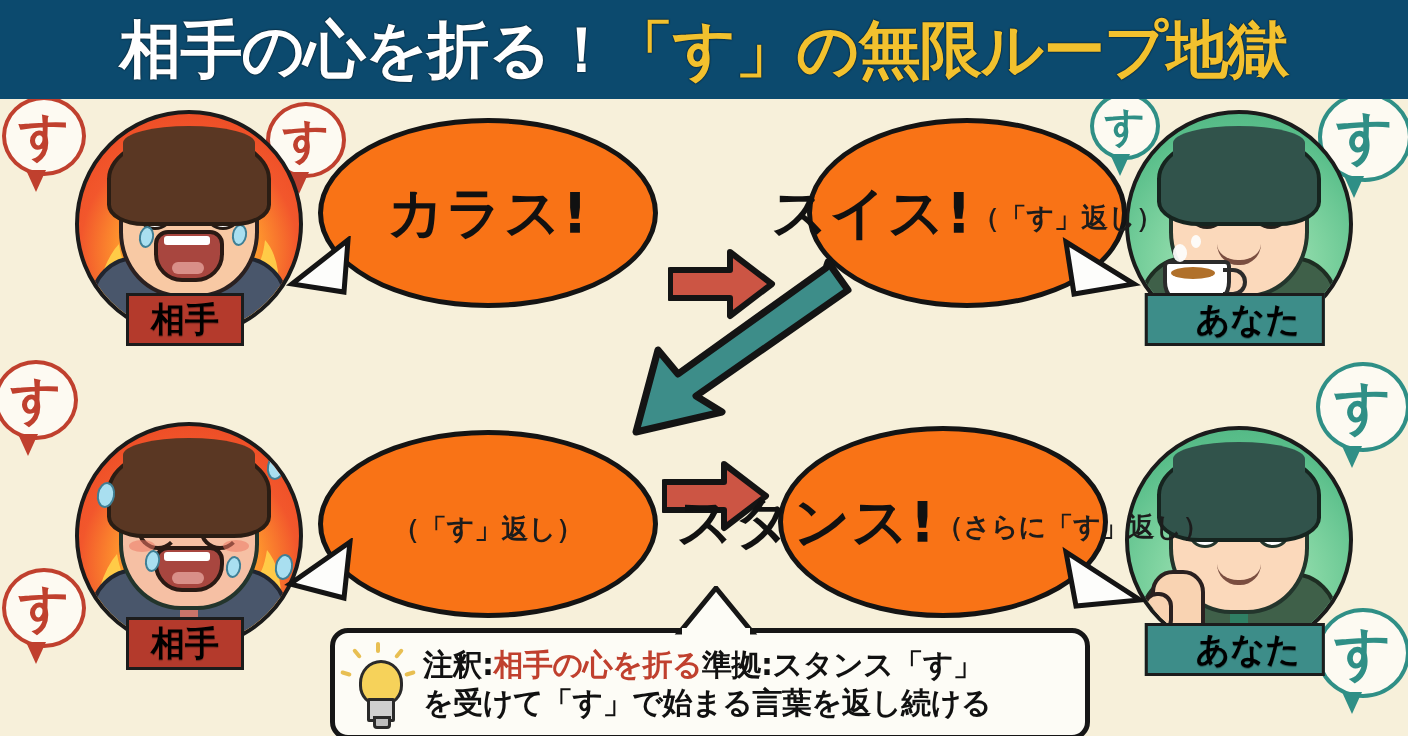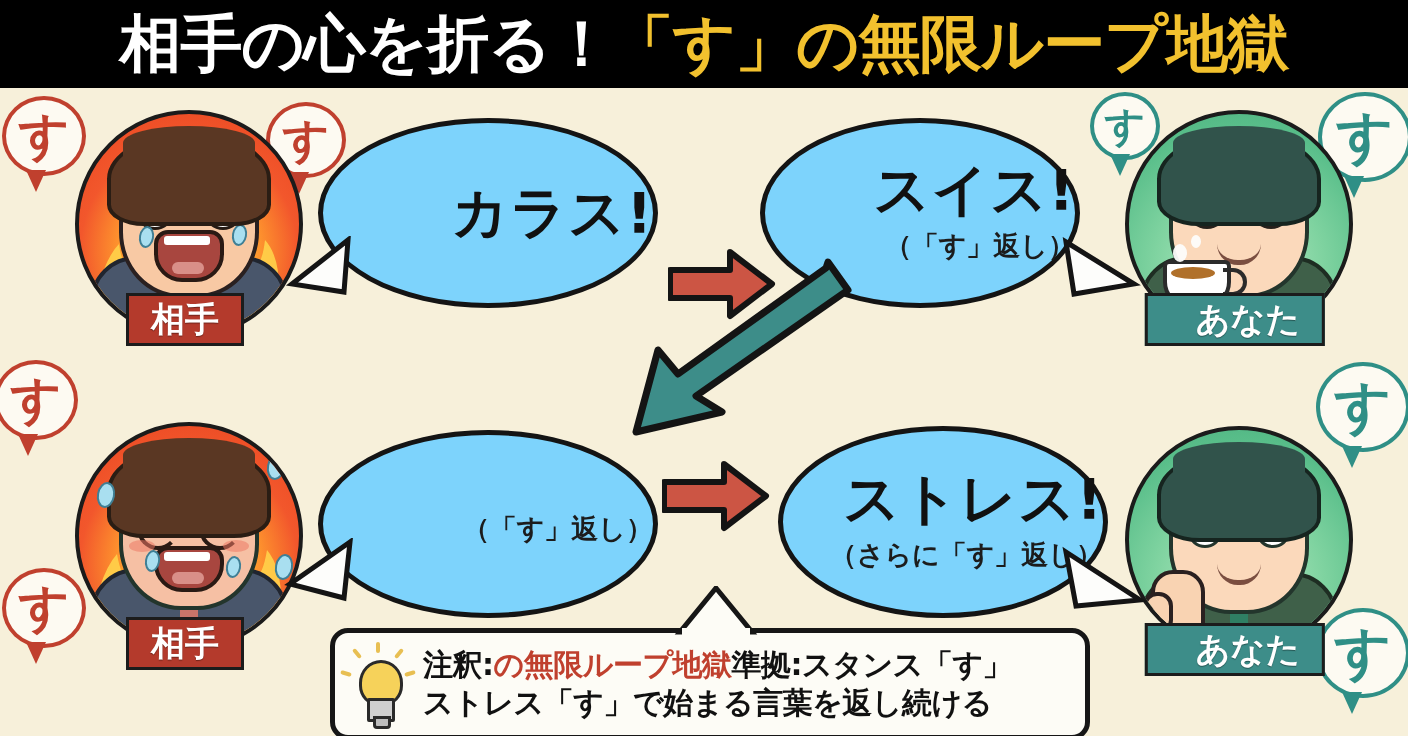--- a/index.html
+++ b/index.html
@@ -5,22 +5,22 @@
   html,body{margin:0;padding:0;}
   body{
     width:1408px;height:736px;overflow:hidden;
     background:#f6efd6;
     font-family:"DejaVu Sans","Liberation Sans",sans-serif;
   }
   .stage{position:relative;width:1408px;height:736px;overflow:hidden;background:#f6efd6;}
 
   
   .titlebar{
-    position:absolute;left:0;top:0;width:1408px;height:88px;
-    background:#000000;display:flex;align-items:center;justify-content:center;
+    position:absolute;left:0;top:0;width:1408px;height:99px;
+    background:#0c4a6e;display:flex;align-items:center;justify-content:center;
     z-index:40;
   }
   .title{
     font-size:62px;font-weight:bold;letter-spacing:-1px;white-space:nowrap;
     line-height:1;
     text-shadow:0 0 2px #000;
   }
   .title .w{color:#ffffff;}
   .title .y{color:#f2c12e;}
 
@@ -93,21 +93,21 @@
   .coffee{position:absolute;left:4px;top:3px;width:44px;height:12px;border-radius:50%;background:#b0702a;}
   .steam{position:absolute;width:14px;height:18px;border-radius:50%;background:#fdfdfb;opacity:.95;}
 
   .thumb{position:absolute;width:46px;height:62px;background:#f9d3b2;border:4px solid #2a2020;border-radius:22px 22px 14px 14px;}
   .thumb:before{content:"";position:absolute;left:-12px;top:18px;width:22px;height:34px;background:#f9d3b2;border:4px solid #2a2020;border-radius:14px;}
 
   
   .badge{
     position:absolute;left:50%;transform:translateX(-50%);bottom:-8px;
     padding:4px 22px;border:3px solid #1c1c1c;
-    font-size:34px;font-weight:bold;color:#ffffff;line-height:1.15;white-space:nowrap;
+    font-size:34px;font-weight:bold;color:#000000;line-height:1.15;white-space:nowrap;
     text-shadow:0 1px 1px rgba(0,0,0,.4);
   }
   .badge.red{background:#b43a2c;}
   .badge.teal{background:#3d8d89;padding-left:48px;}
 
   
   .su{
     position:absolute;display:flex;align-items:center;justify-content:center;
     background:#fdfaf2;border:4px solid;border-radius:50%;
     font-weight:bold;line-height:1;
@@ -116,22 +116,22 @@
   .su.teal{border-color:#2f8f86;color:#2f8f86;}
   .su:after{
     content:"";position:absolute;width:0;height:0;
     border-left:10px solid transparent;border-right:10px solid transparent;
   }
   .su.red:after{border-top:22px solid #c0402e;bottom:-20px;left:26%;}
   .su.teal:after{border-top:22px solid #2f8f86;bottom:-20px;left:26%;}
 
   
   .bubble{
-    position:absolute;background:#7dd3fc;border:5px solid #141414;border-radius:50%/50%;
-    display:flex;flex-direction:column;align-items:flex-end;justify-content:center;
+    position:absolute;background:#f97316;border:5px solid #141414;border-radius:50%/50%;
+    display:flex;flex-direction:row;align-items:center;justify-content:center;
     text-align:center;box-sizing:border-box;
   }
   .bubble .main{
     font-size:56px;font-weight:bold;color:#111;line-height:1;letter-spacing:1px;white-space:nowrap;
   }
   .bubble .sub{
     font-size:27px;font-weight:bold;color:#1c1c1c;margin-top:10px;white-space:nowrap;
   }
 
   
@@ -309,21 +309,21 @@
       <div class="main">カラス!</div>
     </div>
     <svg style="position:absolute;left:282px;top:148px;" width="70" height="80">
       <polygon points="66,4 10,48 62,56" fill="#fdfdfb" stroke="#141414" stroke-width="5"></polygon>
     </svg>
 
     <svg class="arrow-right" style="left:668px;top:160px;" width="108" height="72" viewBox="0 0 108 72">
       <polygon points="2,22 62,22 62,4 104,36 62,68 62,50 2,50" fill="#cc5544" stroke="#141414" stroke-width="6" stroke-linejoin="round"></polygon>
     </svg>
 
-    <div class="bubble" style="left:760px;top:30px;width:320px;height:190px;">
+    <div class="bubble" style="left:807px;top:30px;width:320px;height:190px;">
       <div class="main">スイス!</div>
       <div class="sub">（「す」返し）</div>
     </div>
     <svg style="position:absolute;left:1060px;top:148px;" width="84" height="84">
       <polygon points="6,6 74,48 14,58" fill="#fdfdfb" stroke="#141414" stroke-width="5"></polygon>
     </svg>
 
     <svg style="position:absolute;left:612px;top:158px;" width="240" height="200" viewBox="0 0 240 200">
       <polygon points="216,16 236,44 84,150 110,166 24,186 46,104 66,128 214,22" fill="#3d8d89" stroke="#141414" stroke-width="7" stroke-linejoin="round"></polygon>
     </svg>
@@ -333,42 +333,42 @@
     </div>
     <svg style="position:absolute;left:282px;top:450px;" width="72" height="86">
       <polygon points="68,4 8,46 62,60" fill="#fdfdfb" stroke="#141414" stroke-width="5"></polygon>
     </svg>
 
     <svg class="arrow-right" style="left:662px;top:372px;" width="108" height="72" viewBox="0 0 108 72">
       <polygon points="2,22 62,22 62,4 104,36 62,68 62,50 2,50" fill="#cc5544" stroke="#141414" stroke-width="6" stroke-linejoin="round"></polygon>
     </svg>
 
     <div class="bubble" style="left:778px;top:338px;width:330px;height:192px;">
-      <div class="main">ストレス!</div>
+      <div class="main">スタンス!</div>
       <div class="sub">（さらに「す」返し）</div>
     </div>
     <svg style="position:absolute;left:1060px;top:458px;" width="90" height="90">
       <polygon points="6,6 80,54 16,60" fill="#fdfdfb" stroke="#141414" stroke-width="5"></polygon>
     </svg>
 
     <div class="note" style="left:330px;top:540px;width:760px;height:112px;">
       <div class="bulb">
         <div class="ray" style="left:33px;top:0;"></div>
         <div class="ray" style="left:12px;top:6px;transform:rotate(-40deg);"></div>
         <div class="ray" style="left:54px;top:6px;transform:rotate(40deg);"></div>
         <div class="ray" style="left:1px;top:26px;transform:rotate(-74deg);"></div>
         <div class="ray" style="left:65px;top:26px;transform:rotate(74deg);"></div>
         <div class="bulb-glass"></div>
         <div class="bulb-base"></div>
       </div>
       <div>
         <div class="note-text">
-          <span>注釈:</span><span class="hl">の無限ループ地獄</span><span>準拠:スタンス「す」</span>
-        </div>
-        <div class="note-text">ストレス「す」で始まる言葉を返し続ける</div>
+          <span>注釈:</span><span class="hl">相手の心を折る</span><span>準拠:スタンス「す」</span>
+        </div>
+        <div class="note-text">を受けて「す」で始まる言葉を返し続ける</div>
       </div>
     </div>
     <svg style="position:absolute;left:672px;top:498px;" width="90" height="50">
       <polygon points="44,2 80,46 8,46" fill="#fdfcf6" stroke="#161616" stroke-width="5"></polygon>
       <rect x="10" y="42" width="68" height="8" fill="#fdfcf6"></rect>
     </svg>
 
   </div>
 </div>
 

